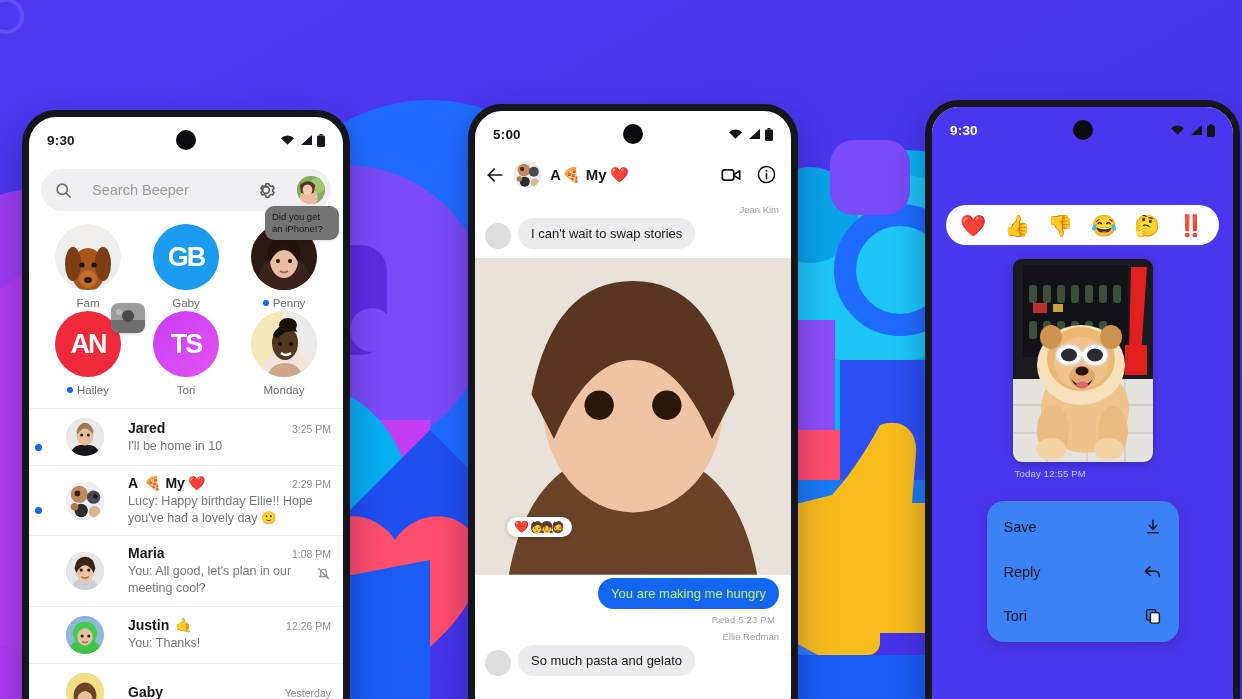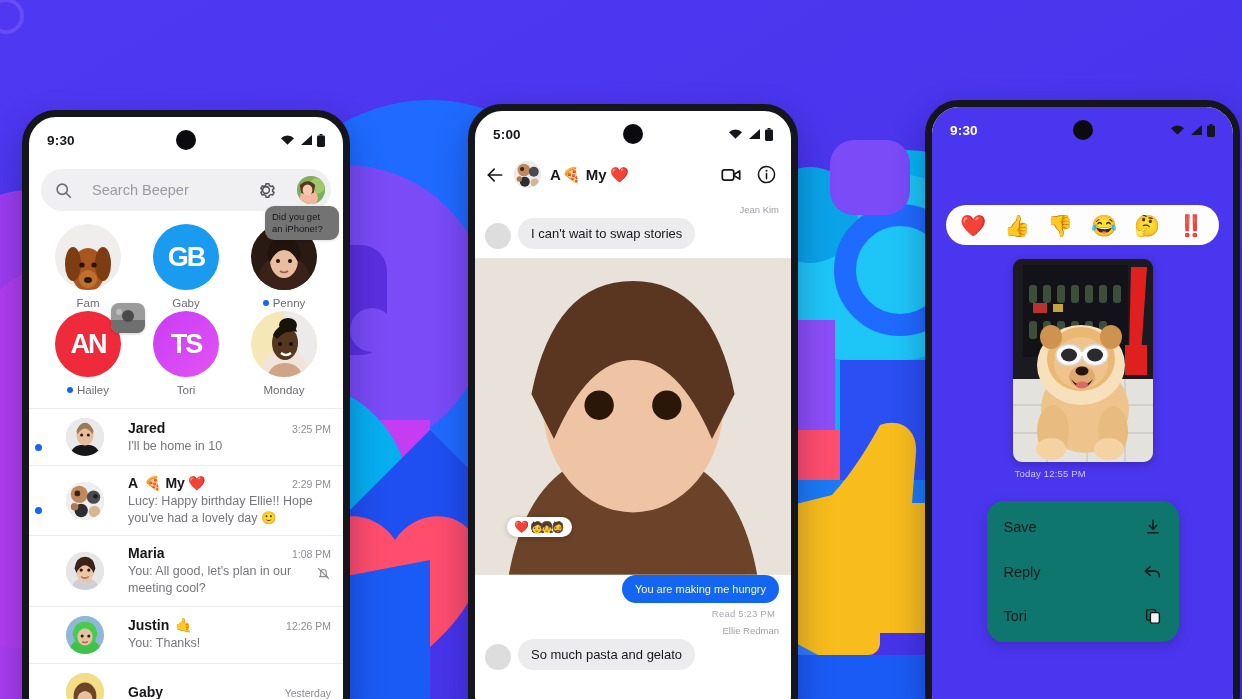--- a/index.html
+++ b/index.html
@@ -112,21 +112,21 @@
   .sender { font-size:9.5px; color:#a0a0a9; margin:6px 0 3px 40px;text-align:right; }
   .row-in { display:flex; align-items:flex-end; gap:7px; }
   .bub-av { width:26px; height:26px; border-radius:50%; overflow:hidden; background:#ddd; flex:0 0 auto; }
   .bub-in {
     background:#ececef; color:#17171c; font-size:13px;
     padding:8px 13px; border-radius:17px; max-width:200px;
   }
   .daystamp { text-align:center; font-size:9.5px; color:#a7a7b0; margin:12px 0 4px; }
   .row-out { display:flex; justify-content:flex-end; margin-top:7px; }
   .bub-out {
-    background:#1266f1; color:#fef9c3; font-size:11px;
+    background:#1266f1; color:#bef264; font-size:13px;
     padding:8px 13px; border-radius:17px; max-width:200px;
   }
   .readstamp { text-align:right; font-size:9.5px; color:#a7a7b0; margin:5px 4px 0 0; letter-spacing:.2px; }
 
   
   .photostack { position:relative; height:200px; margin:10px 0 0 2px; }
   .ps-card { position:absolute; border-radius:11px; overflow:hidden; box-shadow:0 2px 7px rgba(0,0,0,.18); }
   .ps-3 { width:128px; height:170px; left:28px; top:6px;  transform:rotate(-9deg); background:#3c4a52; }
   .ps-2 { width:138px; height:180px; left:36px; top:2px;  transform:rotate(7deg);  background:#1c1c22; }
   .ps-1 { width:152px; height:190px; left:8px;  top:0;    transform:rotate(-2deg); }
@@ -151,21 +151,21 @@
     display:flex; align-items:center; justify-content:space-around; padding:0 6px;
   }
   .react-bar span { font-size:21px; line-height:1; }
   .dog-wrap { margin:14px auto 0; width:140px; }
   .dog-photo {
     width:140px; height:203px; border-radius:9px; overflow:hidden; position:relative;
     box-shadow:0 2px 8px rgba(0,0,0,.25);
   }
   .dog-time { font-size:9.5px; color:#cfc9fb; margin:6px 0 0 2px; letter-spacing:.2px; }
   .ctx-menu {
-    margin:22px auto 0; width:192px; background:#0f766e; border-radius:17px;
+    margin:22px auto 0; width:192px; background:#3b82f6; border-radius:17px;
     padding:4px 0; box-shadow:0 4px 14px rgba(0,0,0,.18);
   }
   .ctx-item {
     display:flex; align-items:center; justify-content:space-between;
     padding:13px 17px; font-size:14.5px; color:#17171c; font-weight:500;
   }
   .ctx-item svg { display:block; }
 
   .f0 { position:absolute; inset:0; width:100%; height:100%; display:block; }
 </style>

